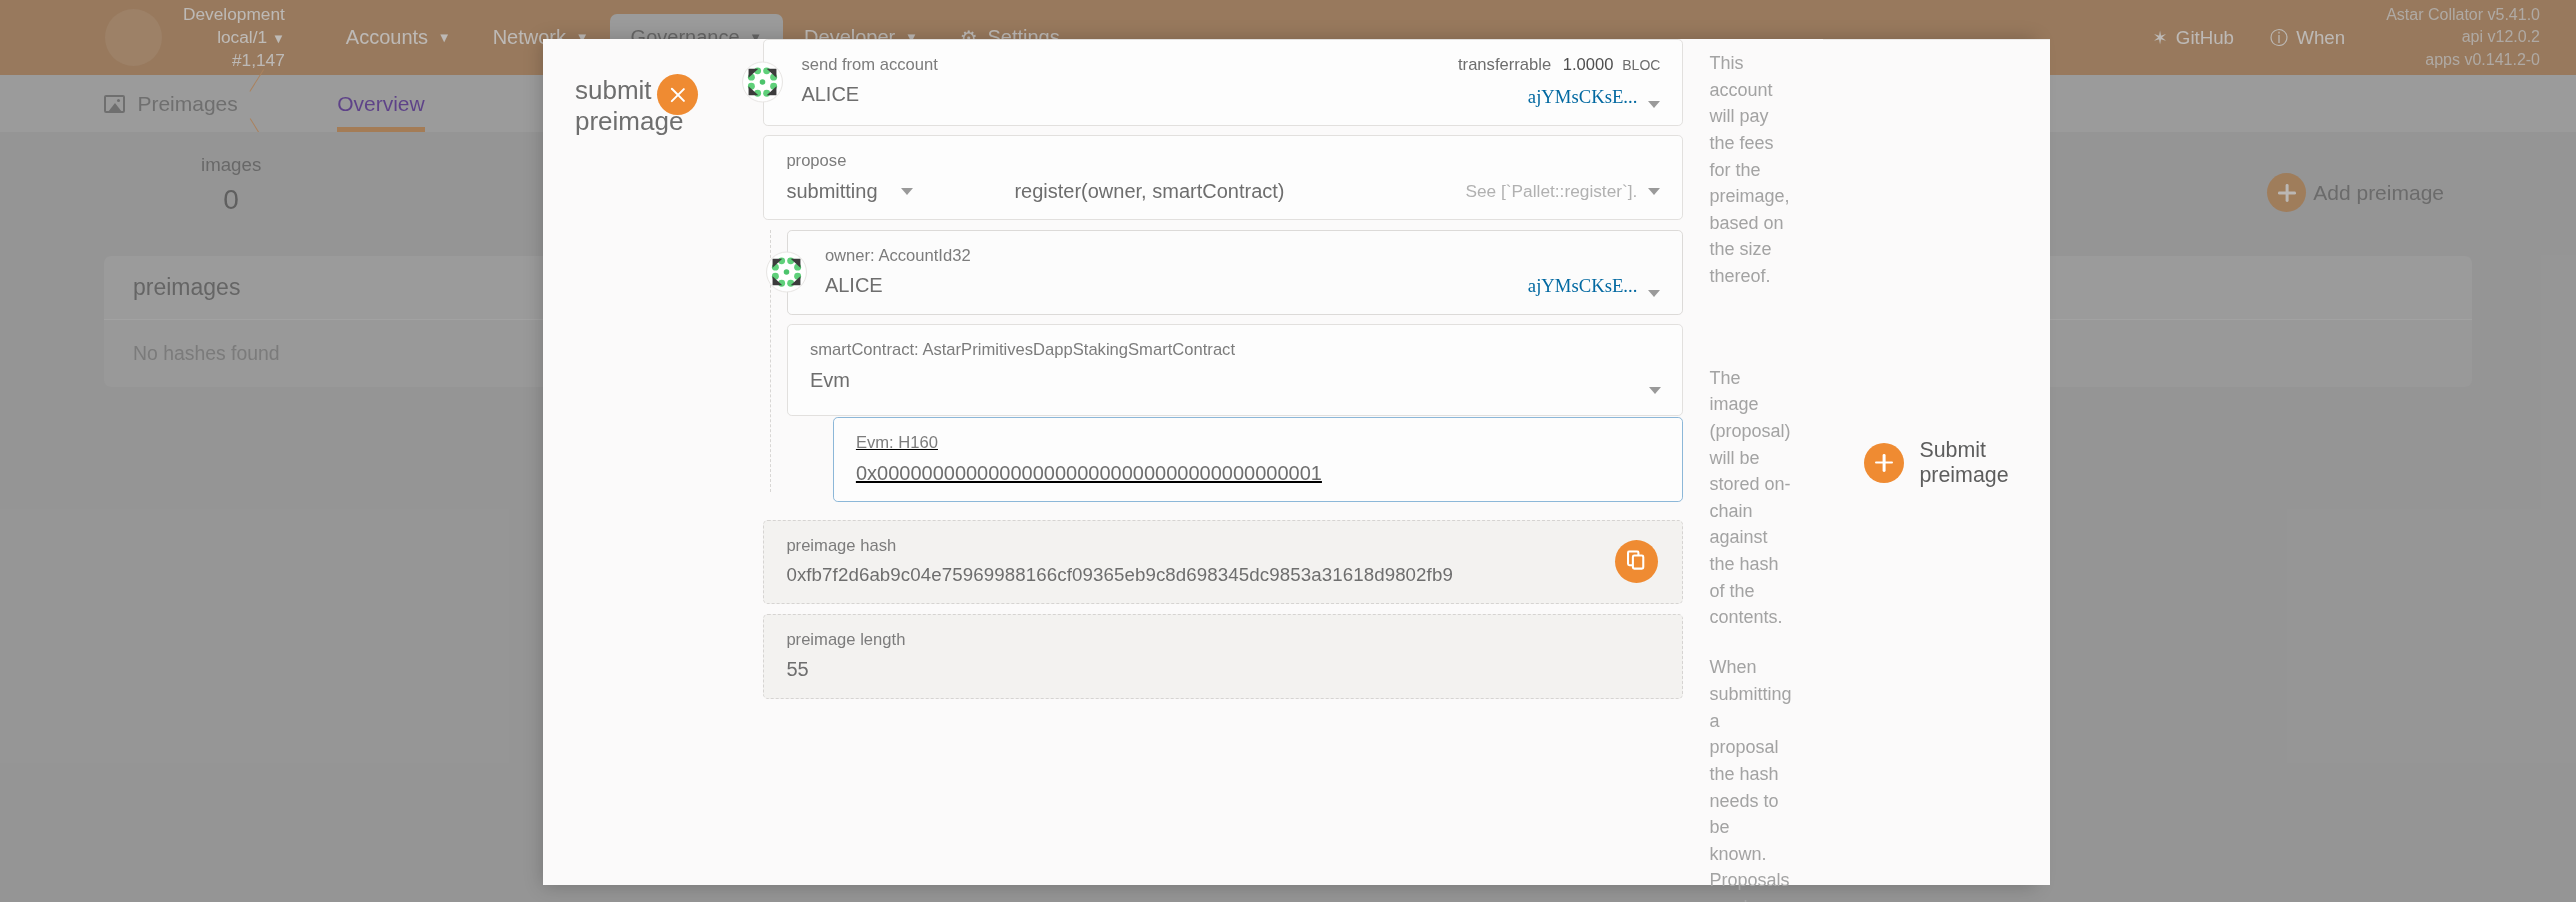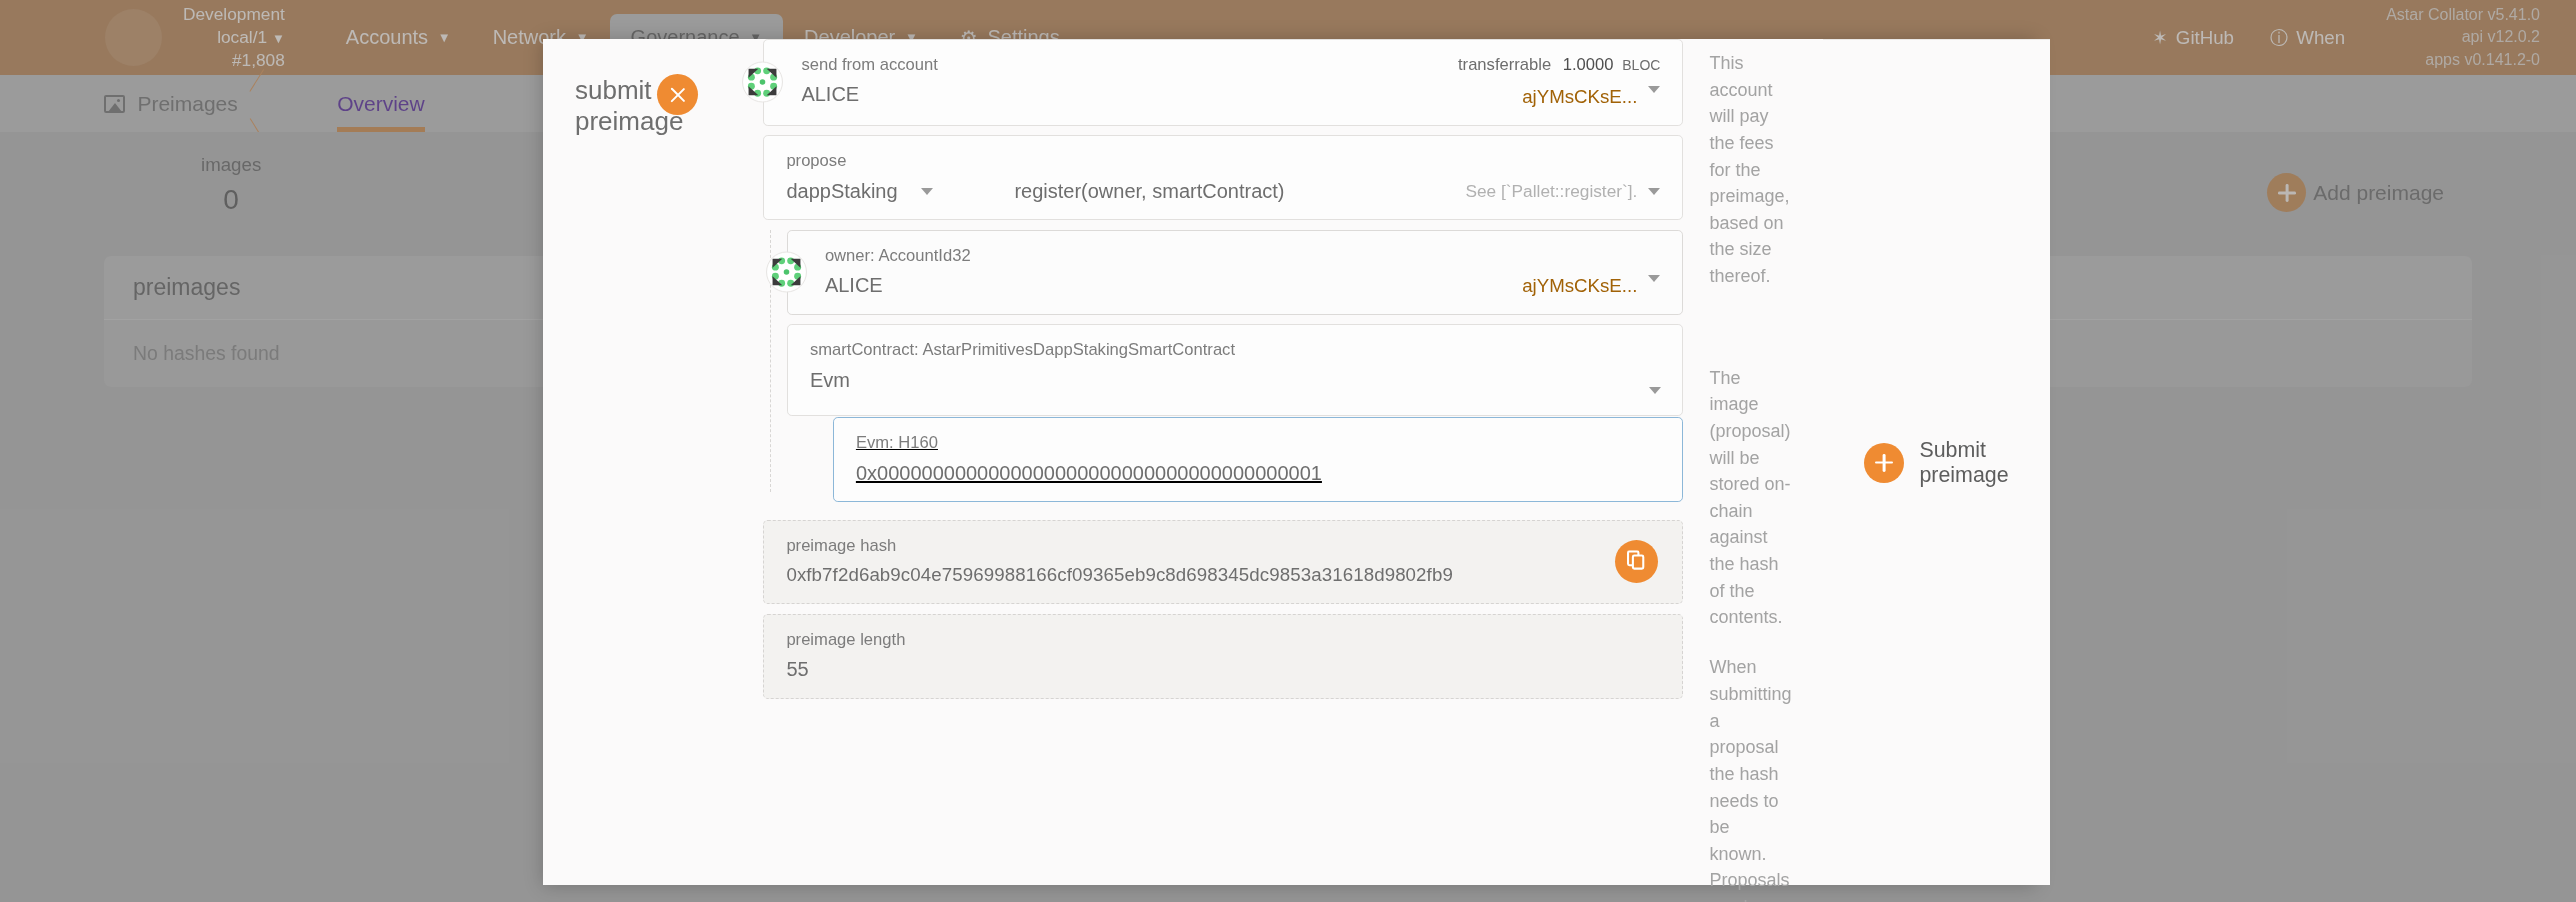--- a/index.html
+++ b/index.html
@@ -363,26 +363,27 @@
   .transferrable {
     font-size: 16.6px;
     color: #6d6d6d;
     margin-bottom: 11px;
     white-space: nowrap;
   }
   .transferrable .amt { color: #4f4f4f; margin-left: 7px; }
   .transferrable .unit { font-size: 14px; color: #6d6d6d; margin-left: 4.1px; }
   .addr-select {
     display: flex;
-    align-items: flex-start;
+    align-items: flex-end;
     justify-content: flex-end;
     gap: 11px;
     font-size: 18.7px;
-    color: #a16207;
-    cursor: pointer;
+    color: #0369a1;
+    cursor: pointer;
+    font-family: Liberation Serif, serif;
   }
   .dd-caret {
     width: 0; height: 0;
     border-left: 6.2px solid transparent;
     border-right: 6.2px solid transparent;
     border-top: 7.6px solid #9a9a9a;
   }
 
   
   .propose-row {
@@ -489,21 +490,21 @@
 
   <div class="topbar">
     <div class="topbar-logo"></div>
 
     <div class="chain-info">
       <div class="cname">Development</div>
       <div class="cnet">
         <span>local/1</span>
         <span class="caret">▼</span>
       </div>
-      <div class="cblock">#1,808</div>
+      <div class="cblock">#1,147</div>
     </div>
 
     <div class="nav-items">
       <div class="nav-item">
         <span>Accounts</span>
         <span class="caret">▼</span>
       </div>
       <div class="nav-item">
         <span>Network</span>
         <span class="caret">▼</span>
@@ -623,21 +624,21 @@
             </div>
           </div>
         </div>
       </div>
 
       <div class="field">
         <div class="field-box">
           <div class="field-label">propose</div>
           <div class="propose-row">
             <div class="propose-sel">
-              <span>dappStaking</span>
+              <span>submitting</span>
               <span class="dd-caret"></span>
             </div>
             <div class="propose-method">register(owner, smartContract)</div>
             <div class="propose-doc">
               <span>See [`Pallet::register`].</span>
               <span class="dd-caret"></span>
             </div>
           </div>
         </div>
       </div>

